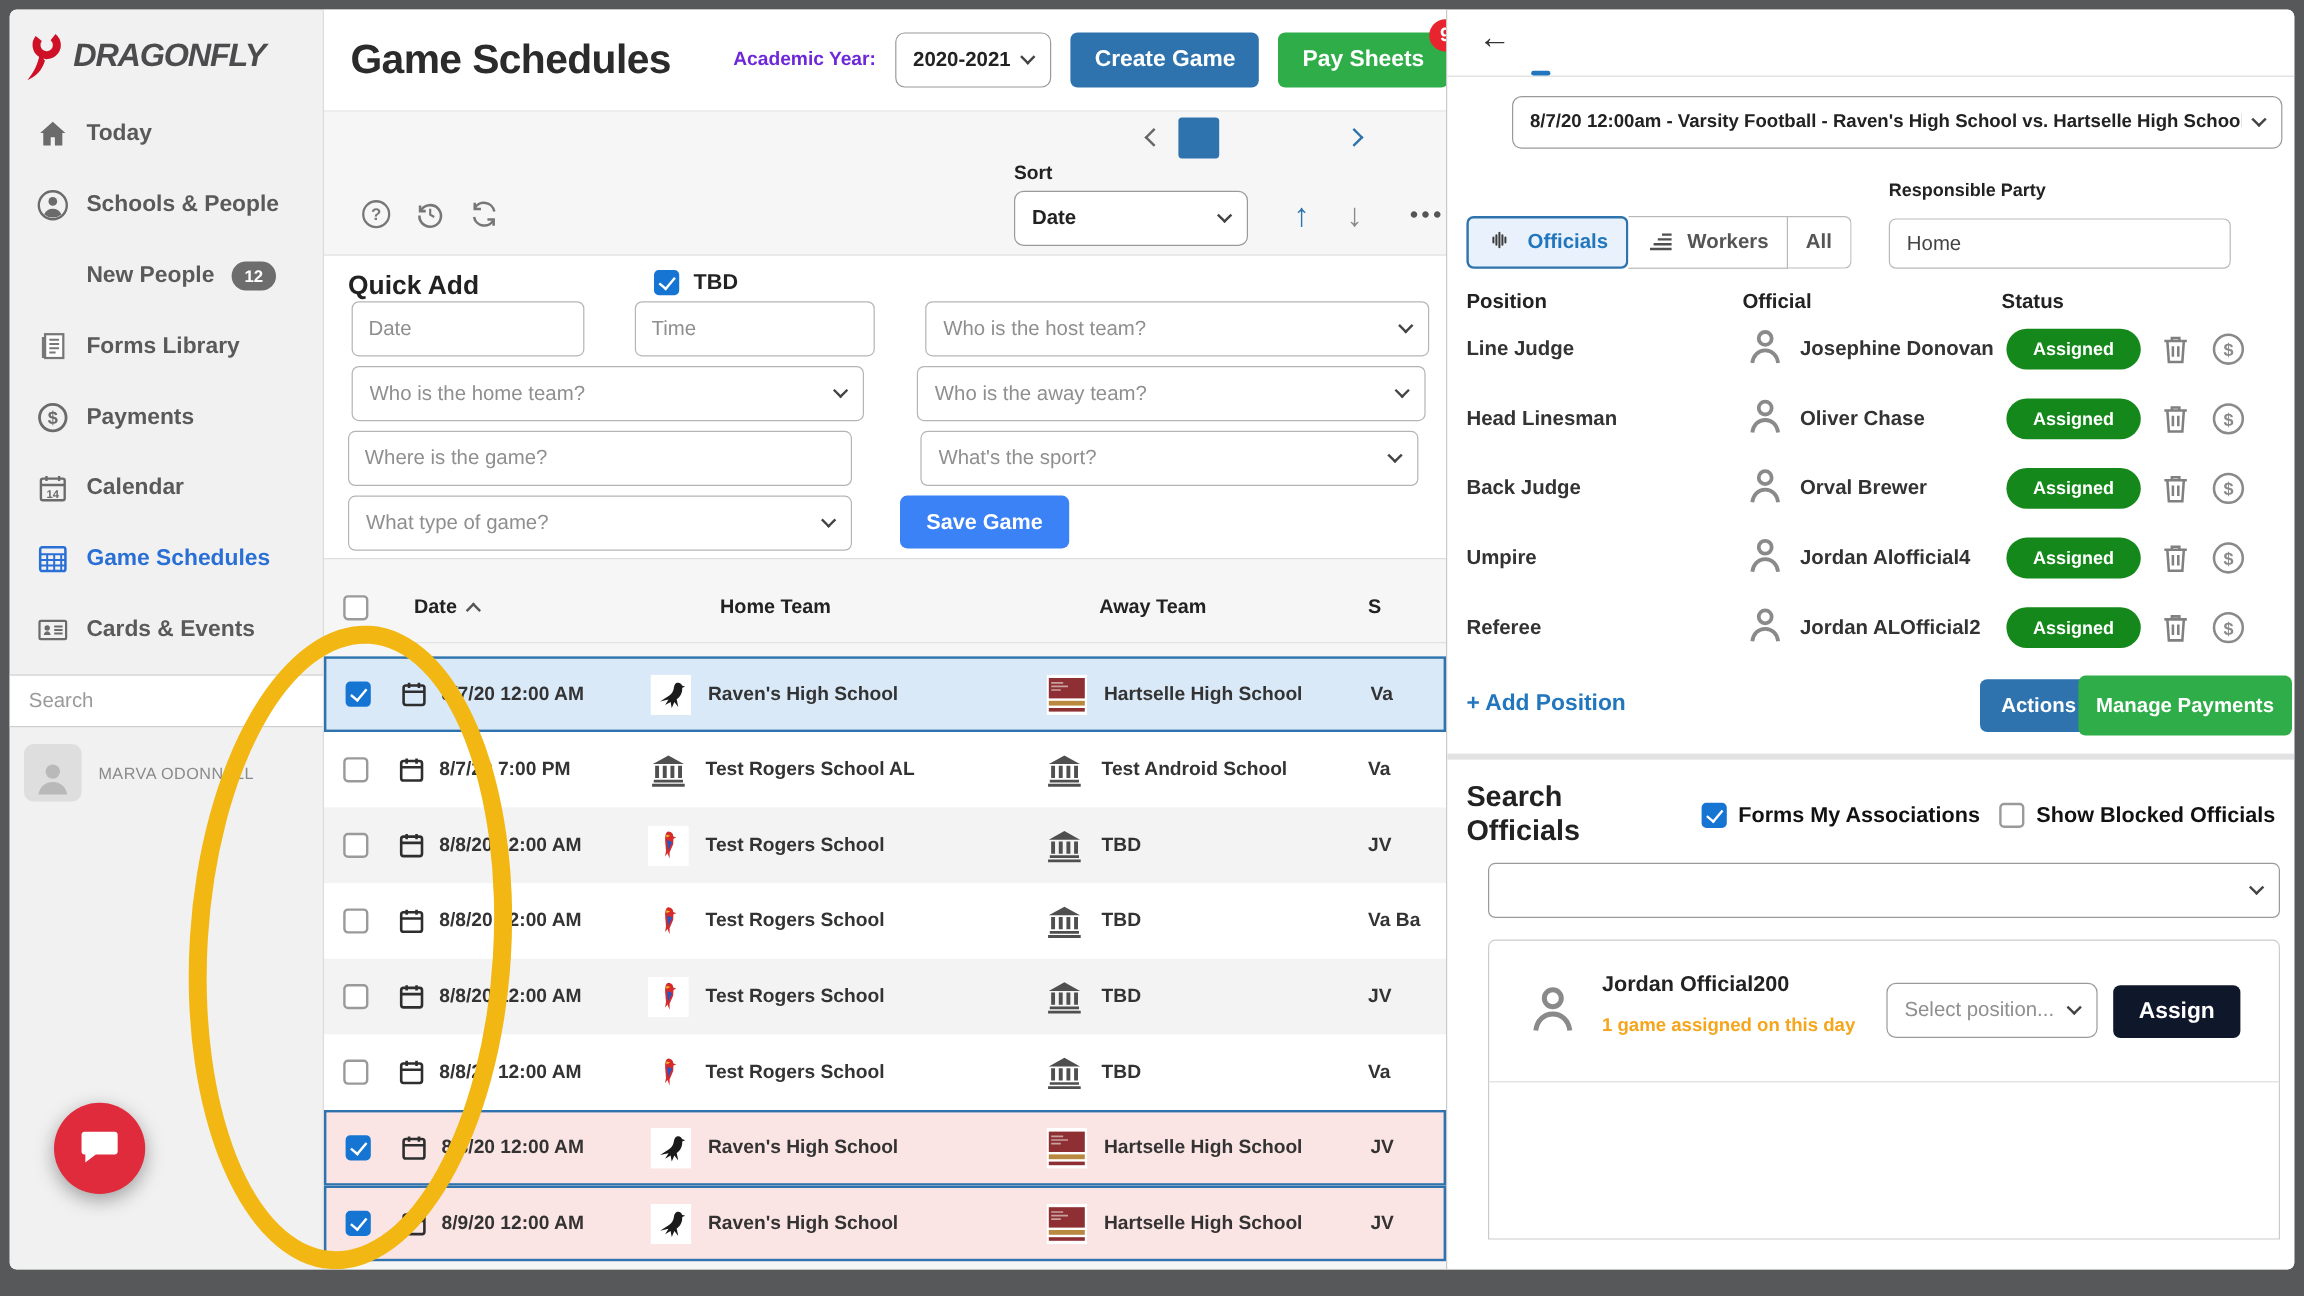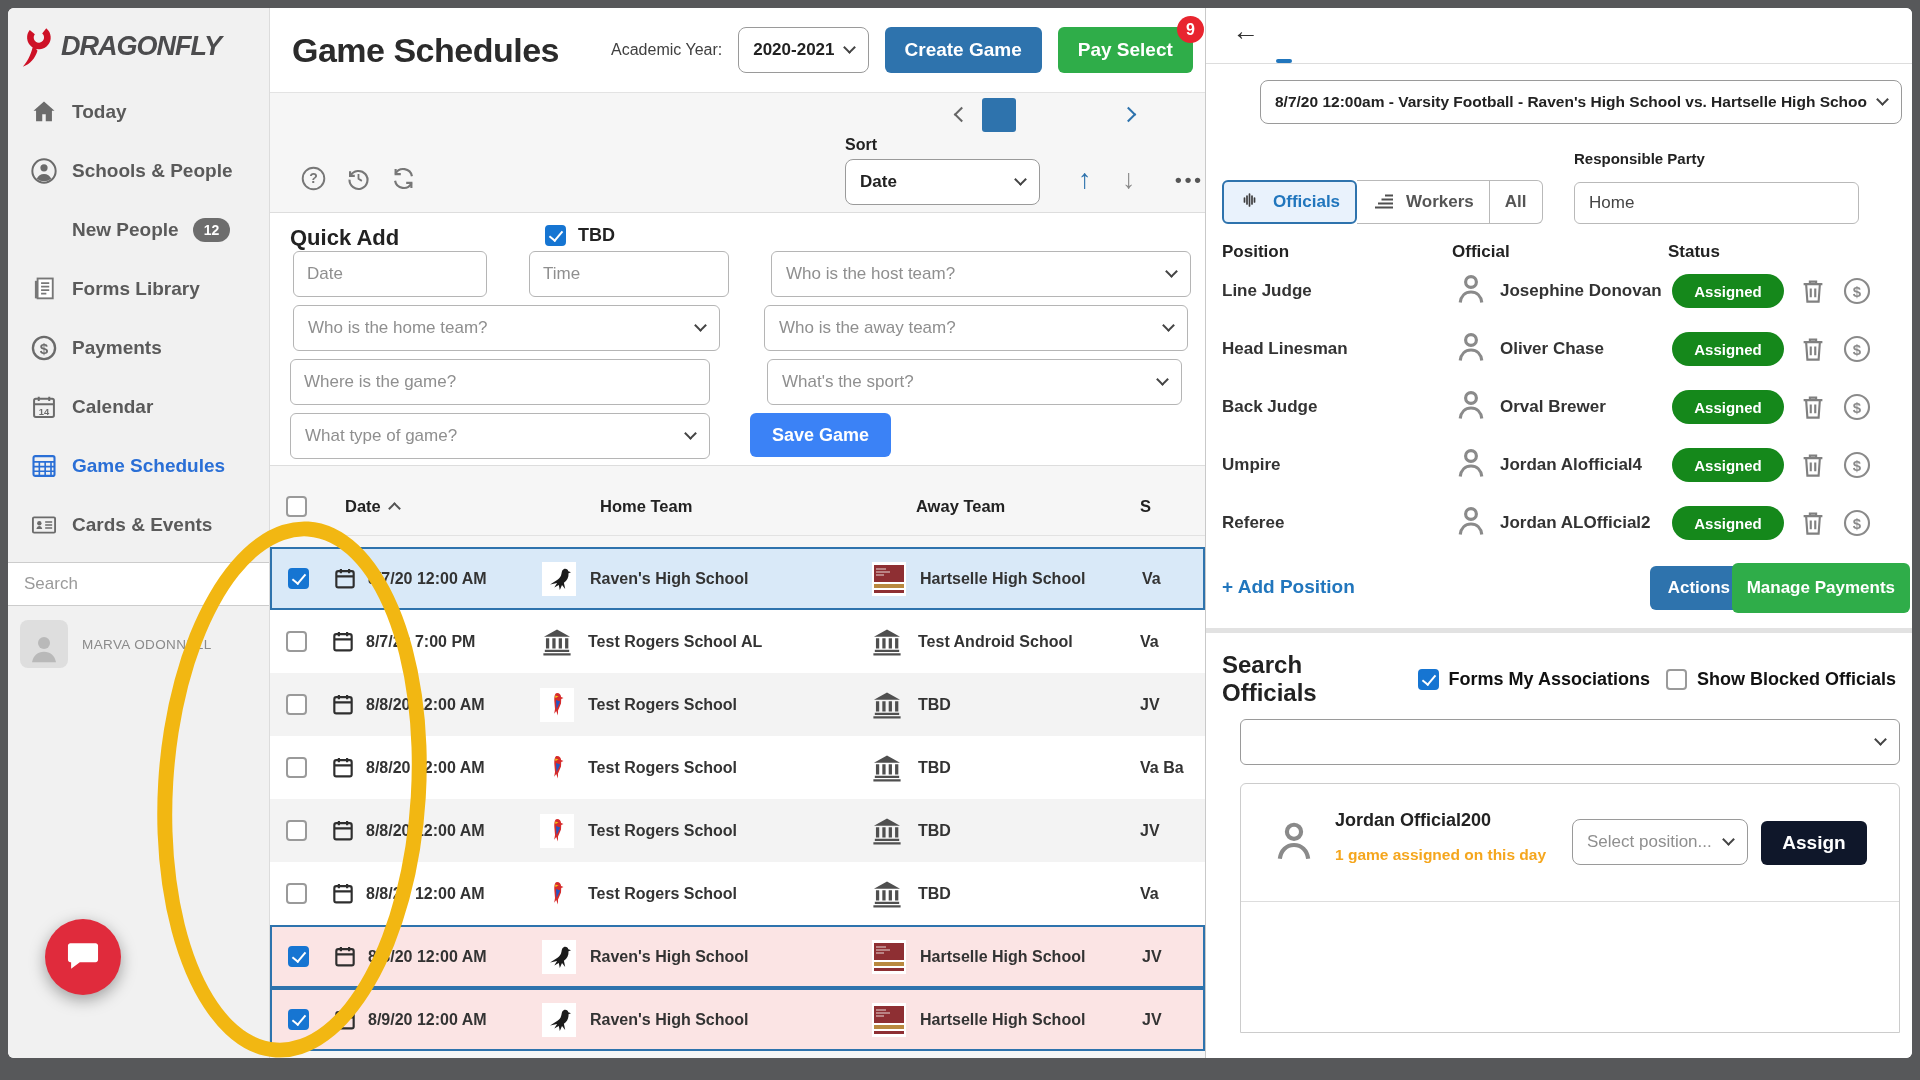--- a/index.html
+++ b/index.html
@@ -40,21 +40,21 @@
     border-radius:50%; background:#e02b3c; box-shadow:0 5px 16px rgba(0,0,0,.35);
     display:flex; align-items:center; justify-content:center; z-index:40; cursor:pointer; }
   .chat-fab svg { width:38px; height:38px; }
 
   
   .main { flex:1; display:flex; flex-direction:column; background:#f6f6f6; min-width:0; }
   .main-header { height:85px; background:#fff; display:flex; align-items:center;
     padding:0 22px; gap:16px; border-bottom:1px solid #e3e3e3; flex:none; }
   .page-title { font-size:34px; font-weight:bold; color:#2b2b2b; margin-right:36px;
     letter-spacing:-.5px; white-space:nowrap; }
-  .ay-label { font-size:16px; font-weight:400; color:#404040; white-space:nowrap; }
+  .ay-label { font-size:16px; font-weight:700; color:#6d28d9; white-space:nowrap; }
   .fselect { background:#fff; border:1px solid #9a9a9a; border-radius:8px; height:46px;
     display:flex; align-items:center; padding:0 14px; gap:10px; cursor:pointer; }
   .fselect .txt { font-size:17px; color:#222; font-weight:600; white-space:nowrap;
     overflow:hidden; }
   .fselect .txt.ph { color:#8f8f8f; font-weight:400; }
   .chev { width:9px; height:9px; border-right:2px solid #444; border-bottom:2px solid #444;
     transform:rotate(45deg); margin-left:auto; margin-top:-5px; flex:none; }
   .ay-select { width:182px; }
   .btn { border:none; border-radius:6px; height:46px; font-weight:bold; font-size:19px;
     color:#fff; padding:0 20px; cursor:pointer; font-family:inherit; white-space:nowrap; }
@@ -339,21 +339,21 @@
     <div class="main">
       <div class="main-header">
         <span class="page-title">Game Schedules</span>
         <span class="ay-label">Academic Year:</span>
         <div class="fselect ay-select">
           <span class="txt">2020-2021</span>
           <span class="chev"></span>
         </div>
         <button class="btn btn-blue">Create Game</button>
         <span class="pay-wrap">
-          <button class="btn btn-green">Pay Select</button>
+          <button class="btn btn-green">Pay Sheets</button>
           <span class="count-badge">9</span>
         </span>
       </div>
 
       <div class="pg-row">
         <span class="pg-chev left"></span>
         <span style="display:flex;gap:12px;">
 
         <span class="pg-num is-active"></span>
             <span class="pg-num"></span>

